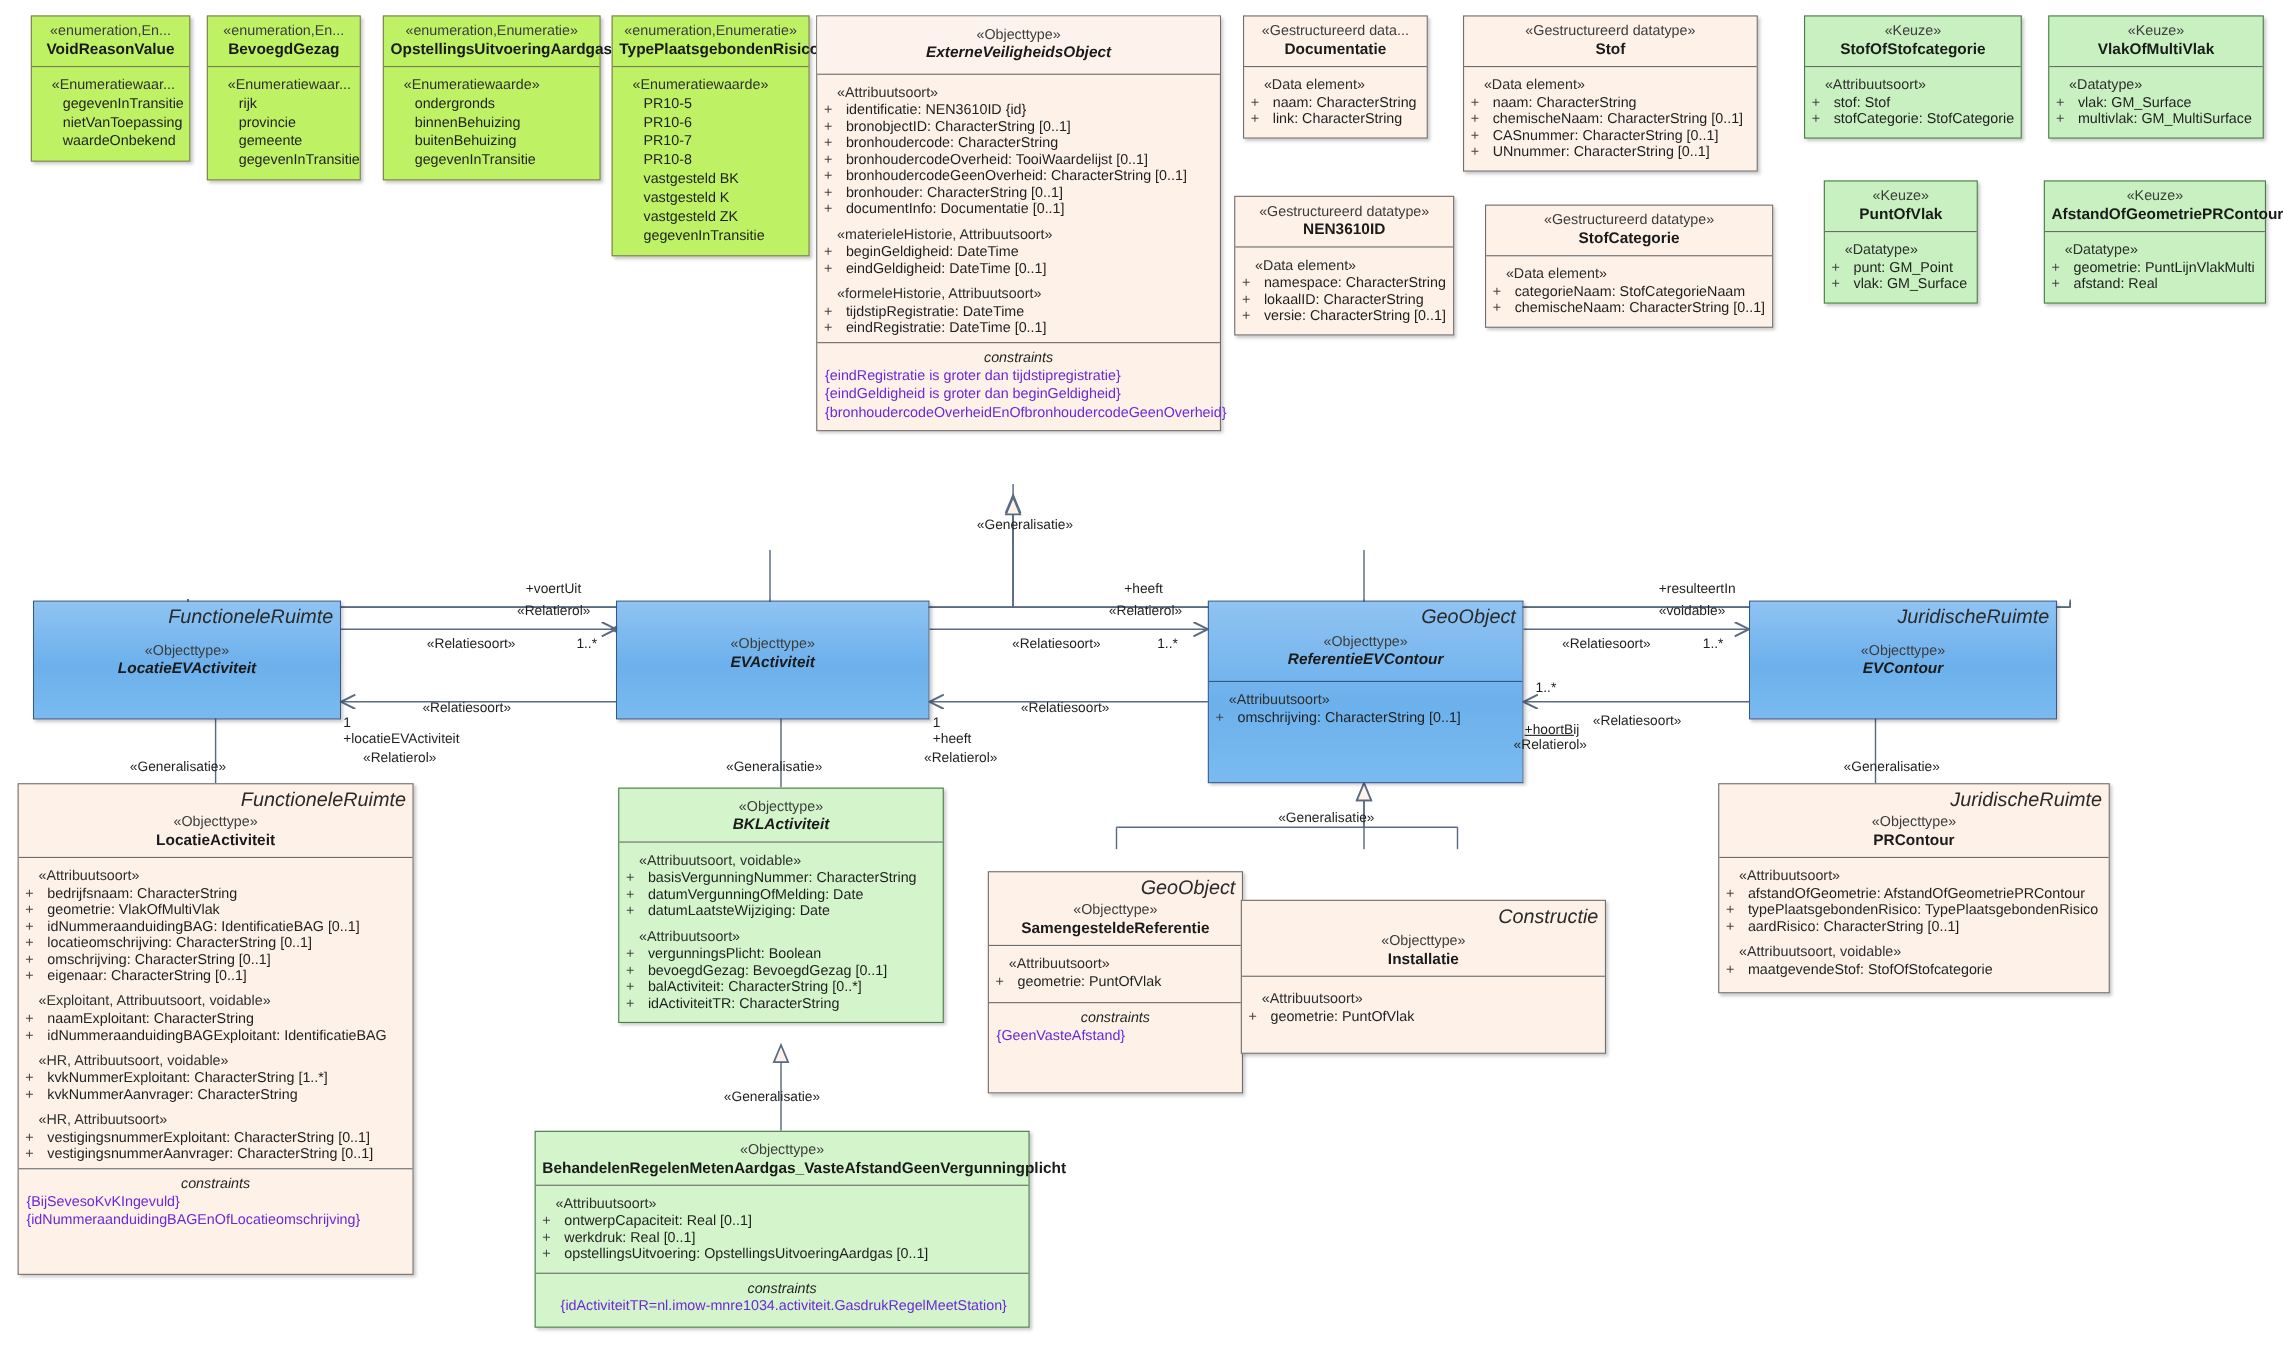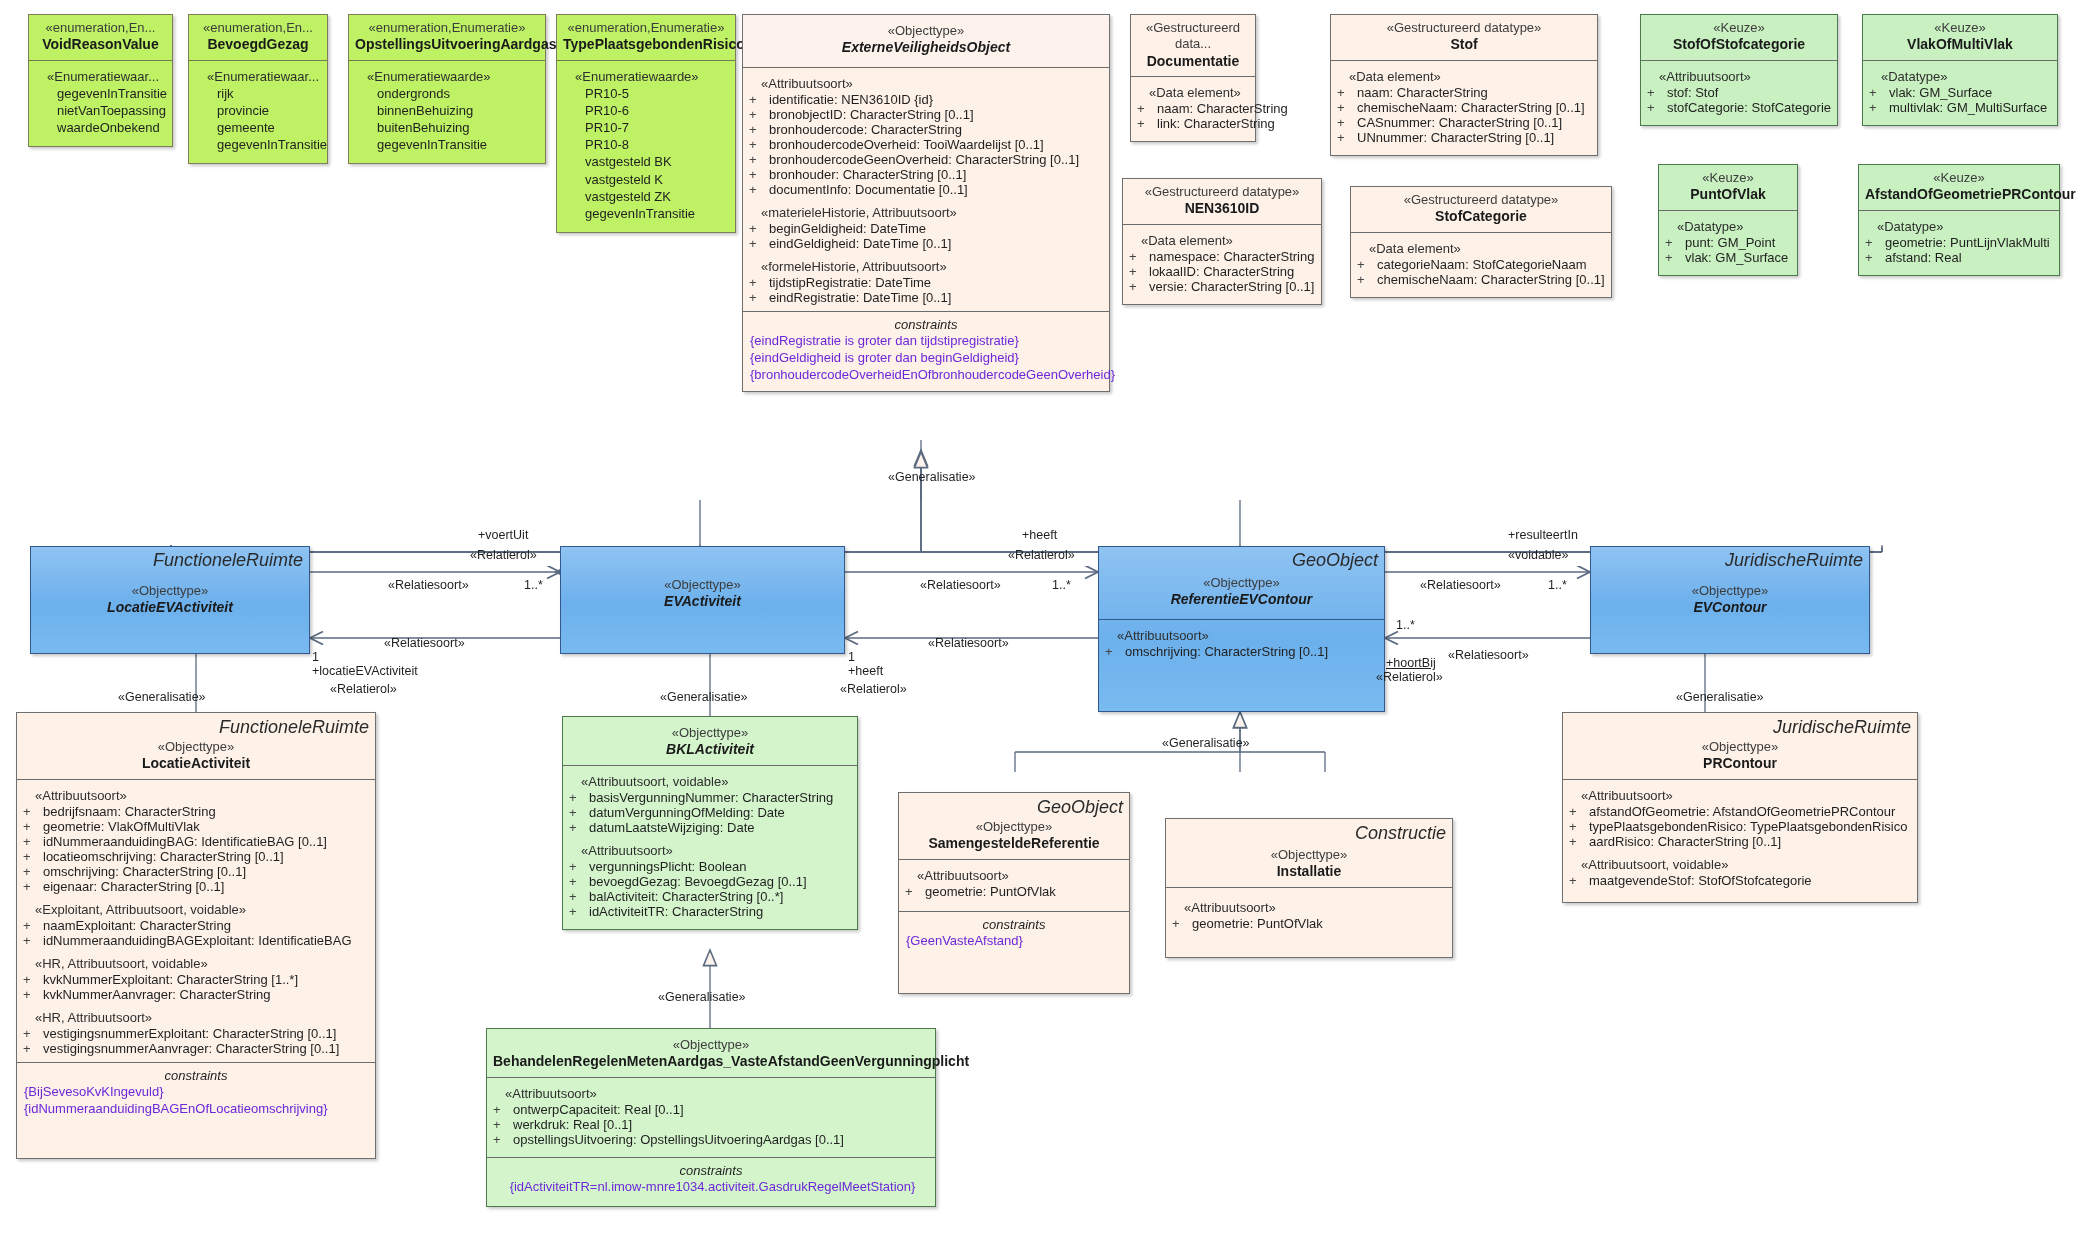--- a/index.html
+++ b/index.html
@@ -384,21 +384,21 @@
     </div>
     <div class="sep"></div>
     <div style="padding:2px 4px 8px 4px;">
       <div class="constr-title">constraints</div>
       <div class="constr-line">{eindRegistratie is groter dan tijdstipregistratie}</div>
       <div class="constr-line">{eindGeldigheid is groter dan beginGeldigheid}</div>
       <div class="constr-line">{bronhoudercodeOverheidEnOfbronhoudercodeGeenOverheid}</div>
     </div>
   </div>
 
-  <div class="cls peach" style="left:1130px;top:14px;width:126px;">
+  <div class="cls peach" style="left:1130px;top:14px;width:168px;">
     <div class="hdr">
         <div class="stereo">«Gestructureerd data...</div>
       <div class="nm">Documentatie</div>
       </div>
     <div class="sep"></div>
     <div class="body" style="padding-bottom:10px;">
       <div class="grp">«Data element»</div>
       <div class="attr">
           <span class="pl">+</span>
           <span class="tx">naam: CharacterString</span>
@@ -748,21 +748,21 @@
           <span class="tx">geometrie: PuntOfVlak</span>
         </div>
     </div>
     <div class="sep"></div>
     <div style="padding:2px 4px 6px 4px;">
       <div class="constr-title">constraints</div>
       <div class="constr-line">{GeenVasteAfstand}</div>
     </div>
   </div>
 
-  <div class="cls peach" style="left:1165px;top:818px;width:288px;height:140px;">
+  <div class="cls peach" style="left:1128px;top:818px;width:332px;height:140px;">
     <div class="hdr" style="padding-top:6px;">
       <div class="corner">Constructie</div>
       <div class="stereo" style="padding-top:22px;">«Objecttype»</div>
       <div class="nm">Installatie</div>
     </div>
     <div class="sep"></div>
     <div class="body" style="padding-bottom:16px;padding-top:10px;">
       <div class="grp">«Attribuutsoort»</div>
       <div class="attr">
           <span class="pl">+</span>

